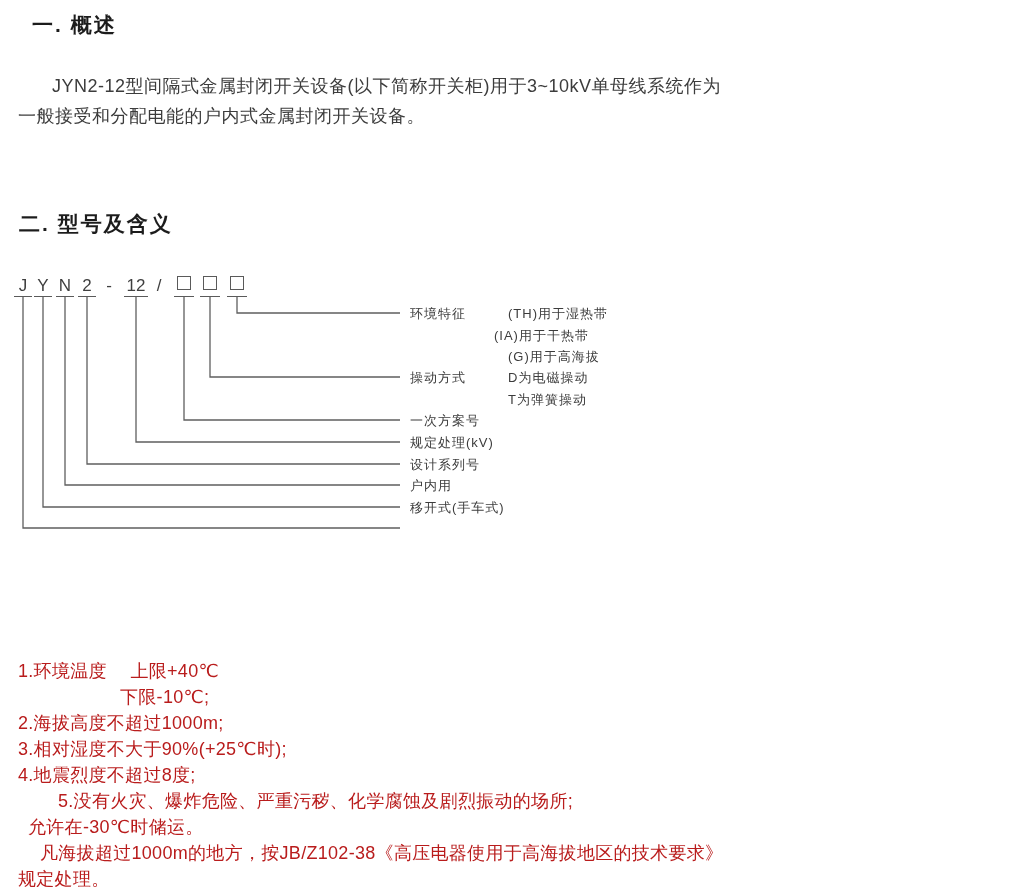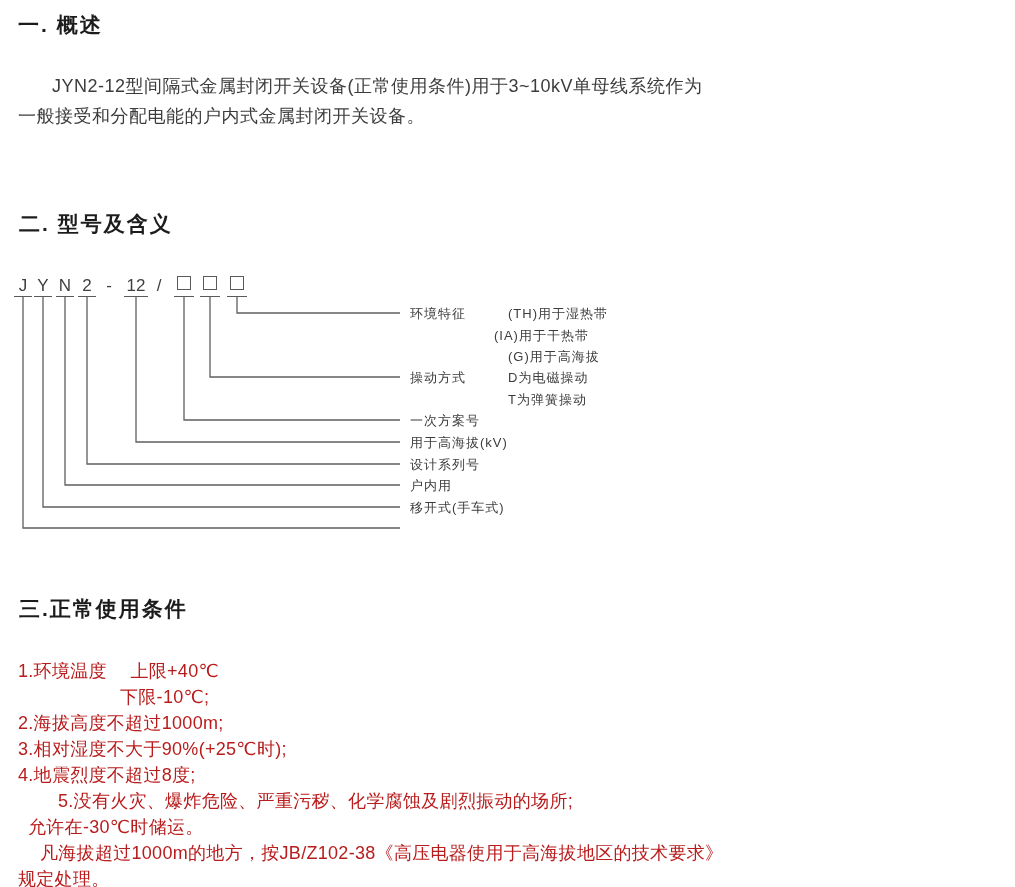--- a/index.html
+++ b/index.html
@@ -62,22 +62,22 @@
     white-space: nowrap;
     line-height: 22px;
     letter-spacing: 0.3px;
   }
 </style>
 </head>
 <body>
 
 <div id="page">
 
-  <div class="h-title" style="left:18px; top:11px;">一. 概述</div>
-  <div class="body-line" style="left:52px; top:74px;">JYN2-12型间隔式金属封闭开关设备(正常使用条件)用于3~10kV单母线系统作为</div>
+  <div class="h-title" style="left:32px; top:11px;">一. 概述</div>
+  <div class="body-line" style="left:52px; top:74px;">JYN2-12型间隔式金属封闭开关设备(以下简称开关柜)用于3~10kV单母线系统作为</div>
   <div class="body-line" style="left:18px; top:104px;">一般接受和分配电能的户内式金属封闭开关设备。</div>
 
   <div class="h-title" style="left:19px; top:210px;">二. 型号及含义</div>
 
   <div class="model-seg ul" style="left:14px;  width:18px;">J</div>
   <div class="model-seg ul" style="left:34px;  width:18px;">Y</div>
   <div class="model-seg ul" style="left:56px;  width:18px;">N</div>
   <div class="model-seg ul" style="left:78px;  width:18px;">2</div>
   <div class="model-seg" style="left:100px; width:18px;">-</div>
   <div class="model-seg ul" style="left:124px; width:24px;">12</div>
@@ -95,32 +95,31 @@
       <polyline points="87,27 87,194 400,194"></polyline>
       <polyline points="65,27 65,215 400,215"></polyline>
       <polyline points="43,27 43,237 400,237"></polyline>
       <polyline points="23,27 23,258 400,258"></polyline>
     </g>
   </svg>
 
   <div class="legend-label" style="left:410px; top:303px;">环境特征</div>
   <div class="legend-label" style="left:410px; top:367px;">操动方式</div>
   <div class="legend-label" style="left:410px; top:410px;">一次方案号</div>
-  <div class="legend-label" style="left:410px; top:432px;">用于高海拔(kV)</div>
+  <div class="legend-label" style="left:410px; top:432px;">规定处理(kV)</div>
   <div class="legend-label" style="left:410px; top:454px;">设计系列号</div>
   <div class="legend-label" style="left:410px; top:475px;">户内用</div>
   <div class="legend-label" style="left:410px; top:497px;">移开式(手车式)</div>
 
   <div class="legend-label" style="left:508px; top:303px;">(TH)用于湿热带</div>
   <div class="legend-label" style="left:494px; top:325px;">(IA)用于干热带</div>
   <div class="legend-label" style="left:508px; top:346px;">(G)用于高海拔</div>
   <div class="legend-label" style="left:508px; top:367px;">D为电磁操动</div>
   <div class="legend-label" style="left:508px; top:389px;">T为弹簧操动</div>
 
-  <div class="h-title" style="left:19px; top:595px;">三.正常使用条件</div>
 
   <div class="cond-line" style="left:18px;  top:660px;">1.环境温度　 上限+40℃</div>
   <div class="cond-line" style="left:120px; top:686px;">下限-10℃;</div>
   <div class="cond-line" style="left:18px;  top:712px;">2.海拔高度不超过1000m;</div>
   <div class="cond-line" style="left:18px;  top:738px;">3.相对湿度不大于90%(+25℃时);</div>
   <div class="cond-line" style="left:18px;  top:764px;">4.地震烈度不超过8度;</div>
   <div class="cond-line" style="left:18px;  top:790px;margin-left:40px;">5.没有火灾、爆炸危险、严重污秽、化学腐蚀及剧烈振动的场所;</div>
   <div class="cond-line" style="left:28px;  top:816px;">允许在-30℃时储运。</div>
   <div class="cond-line" style="left:40px;  top:842px;">凡海拔超过1000m的地方，按JB/Z102-38《高压电器使用于高海拔地区的技术要求》</div>
   <div class="cond-line" style="left:18px;  top:868px;">规定处理。</div>

